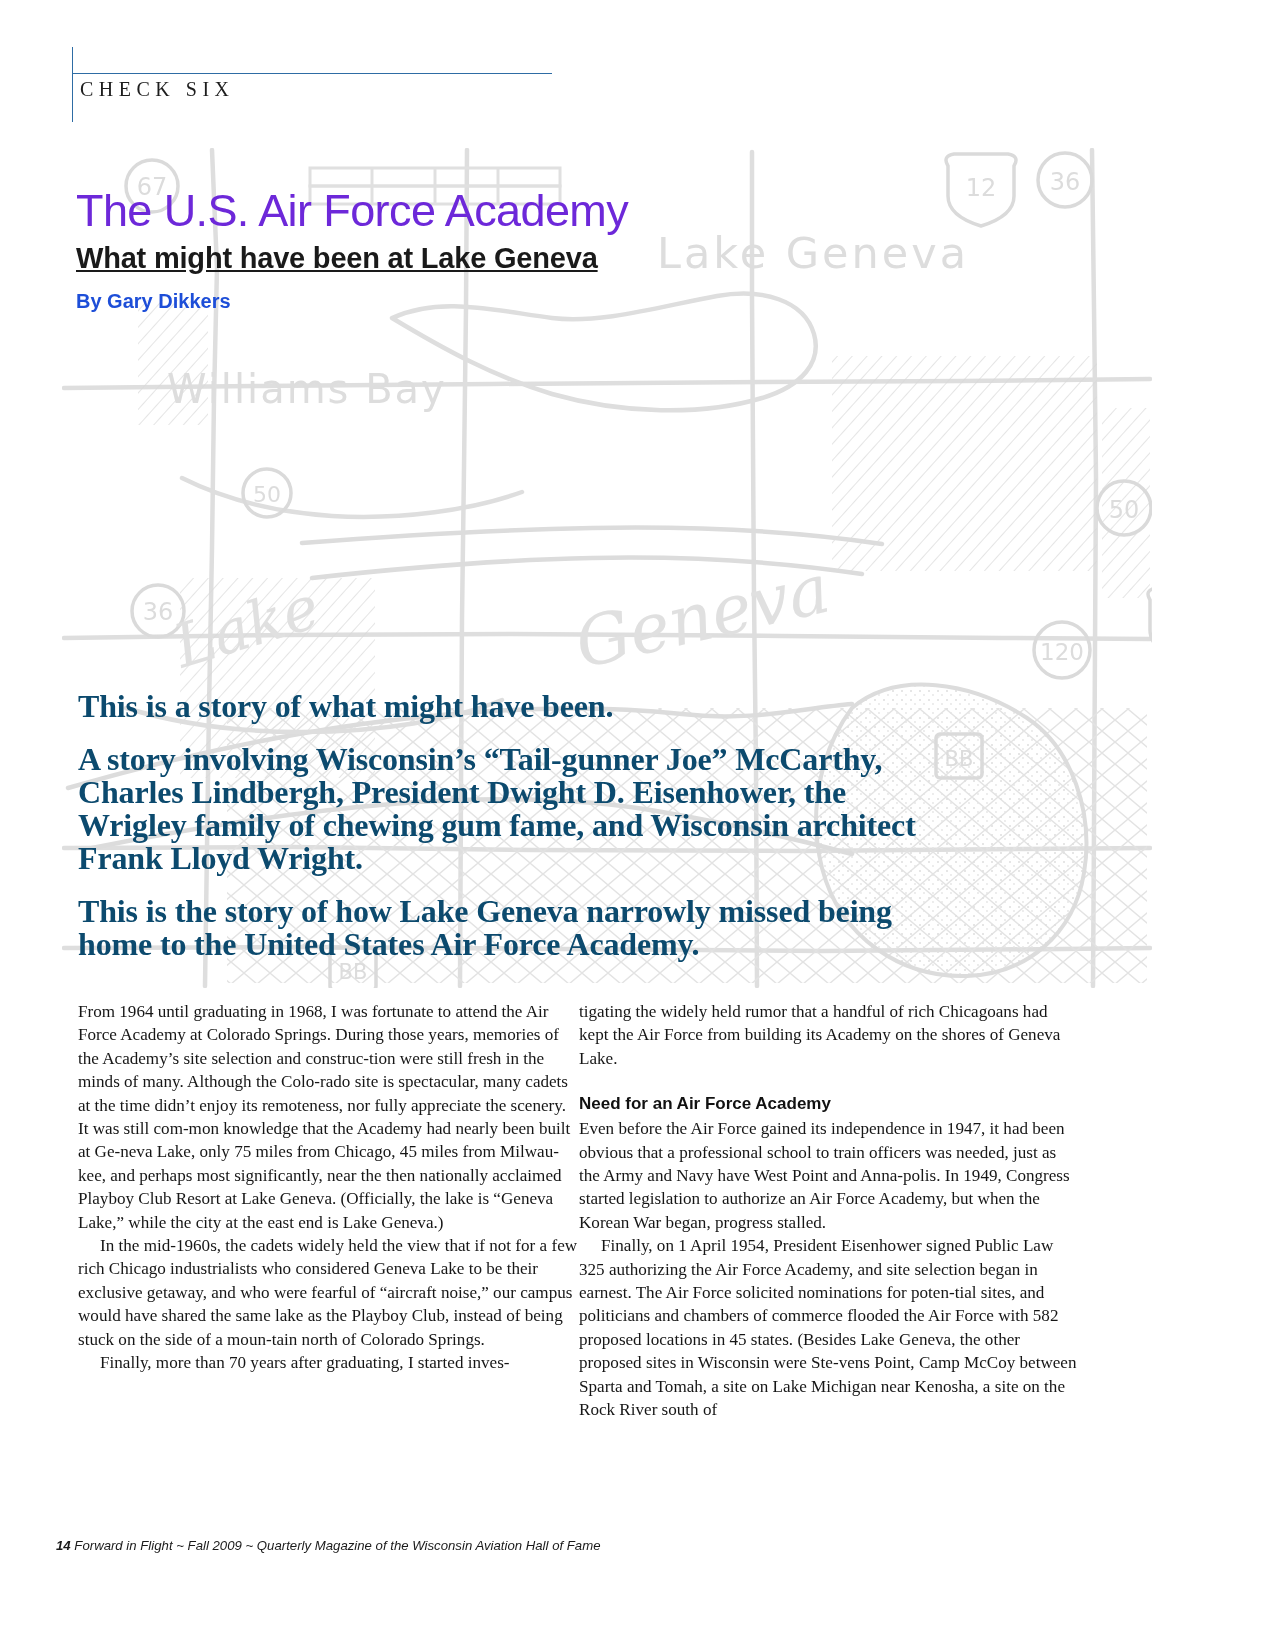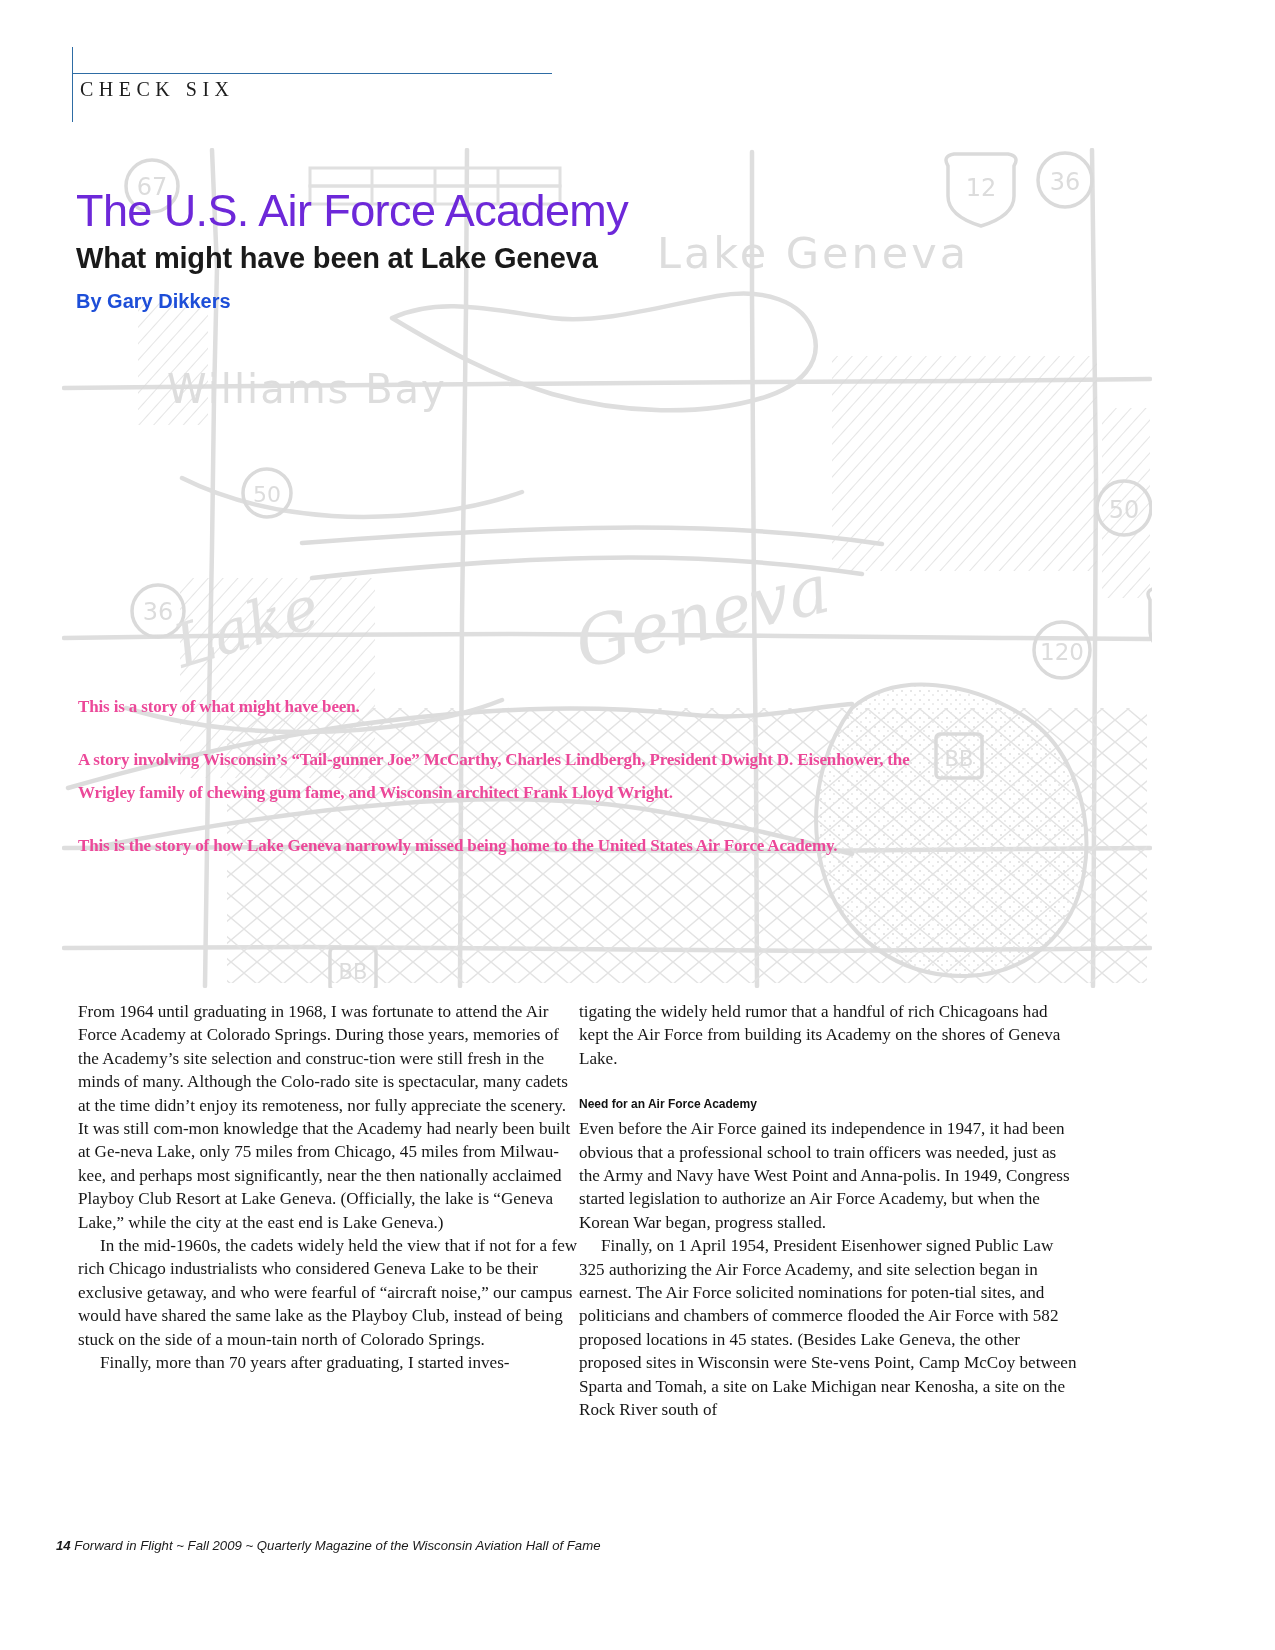--- a/index.html
+++ b/index.html
@@ -93,20 +93,21 @@
   }
   .subheadline {
     font-family: "Liberation Sans", "DejaVu Sans", sans-serif;
     font-weight: bold;
     font-size: 29px;
     line-height: 36px;
     letter-spacing: -0.2px;
     color: #1a1a1a;
     margin: 4px 0 0 0;
     white-space: nowrap;
+    text-decoration: underline;
   }
   .byline {
     font-family: "Liberation Sans", "DejaVu Sans", sans-serif;
     font-weight: bold;
     font-size: 20px;
     line-height: 26px;
     color: #1d4ed8;
     margin: 12px 0 0 0;
     white-space: nowrap;
   }
@@ -114,23 +115,23 @@
   
   .deck {
     position: absolute;
     left: 78px;
     top: 690px;
     width: 870px;
   }
   .deck p {
     font-family: "Liberation Serif", "DejaVu Serif", serif;
     font-weight: bold;
-    font-size: 17px;
+    font-size: 32px;
     line-height: 33px;
-    color: #ec4899;
+    color: #0c4a6e;
     margin: 0 0 20px 0;
     letter-spacing: -0.15px;
   }
   .deck p:last-child { margin-bottom: 0; }
 
   
   .body-columns {
     position: absolute;
     left: 78px;
     top: 1000px;
@@ -150,21 +151,21 @@
     margin: 0;
     text-indent: 0;
     hyphens: none;
   }
   .column p.indented {
     text-indent: 22px;
   }
   .section-head {
     font-family: "Liberation Sans", "DejaVu Sans", sans-serif;
     font-weight: bold;
-    font-size: 12px;
+    font-size: 17px;
     line-height: 24px;
     color: #111111;
     margin: 22px 0 1px 0;
   }
 
   
   .footer {
     position: absolute;
     left: 56px;
     top: 1538px;

